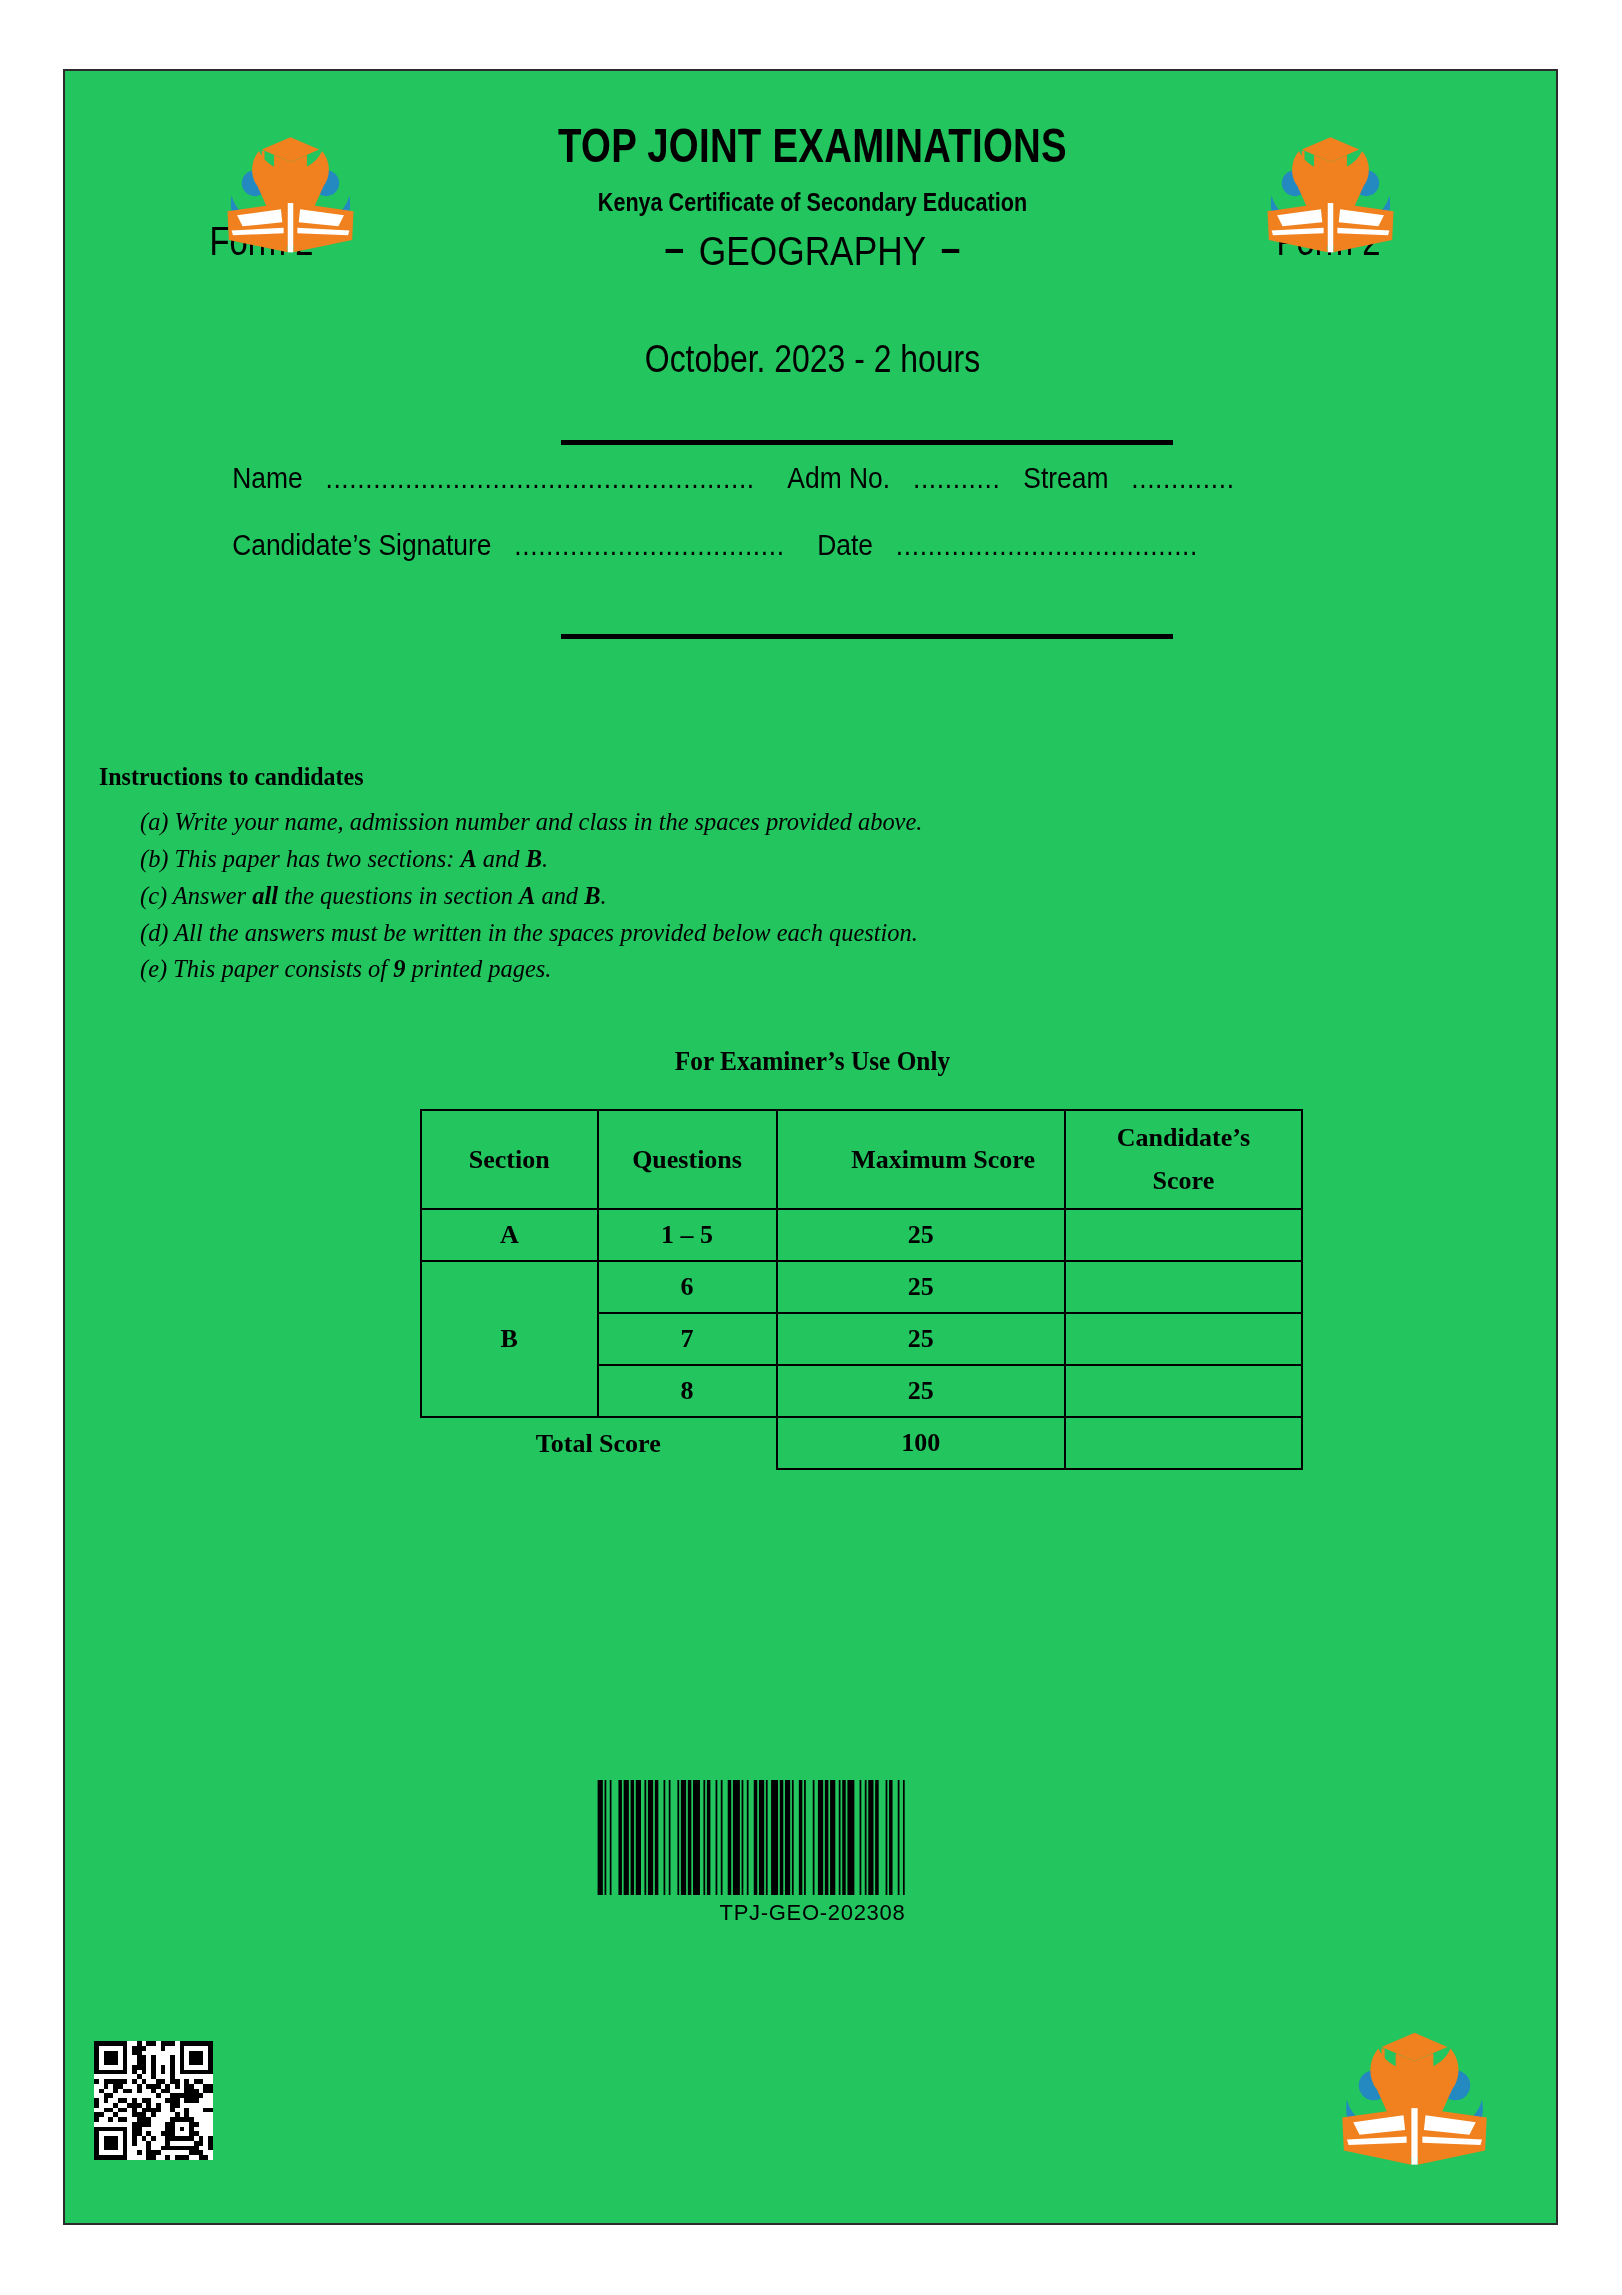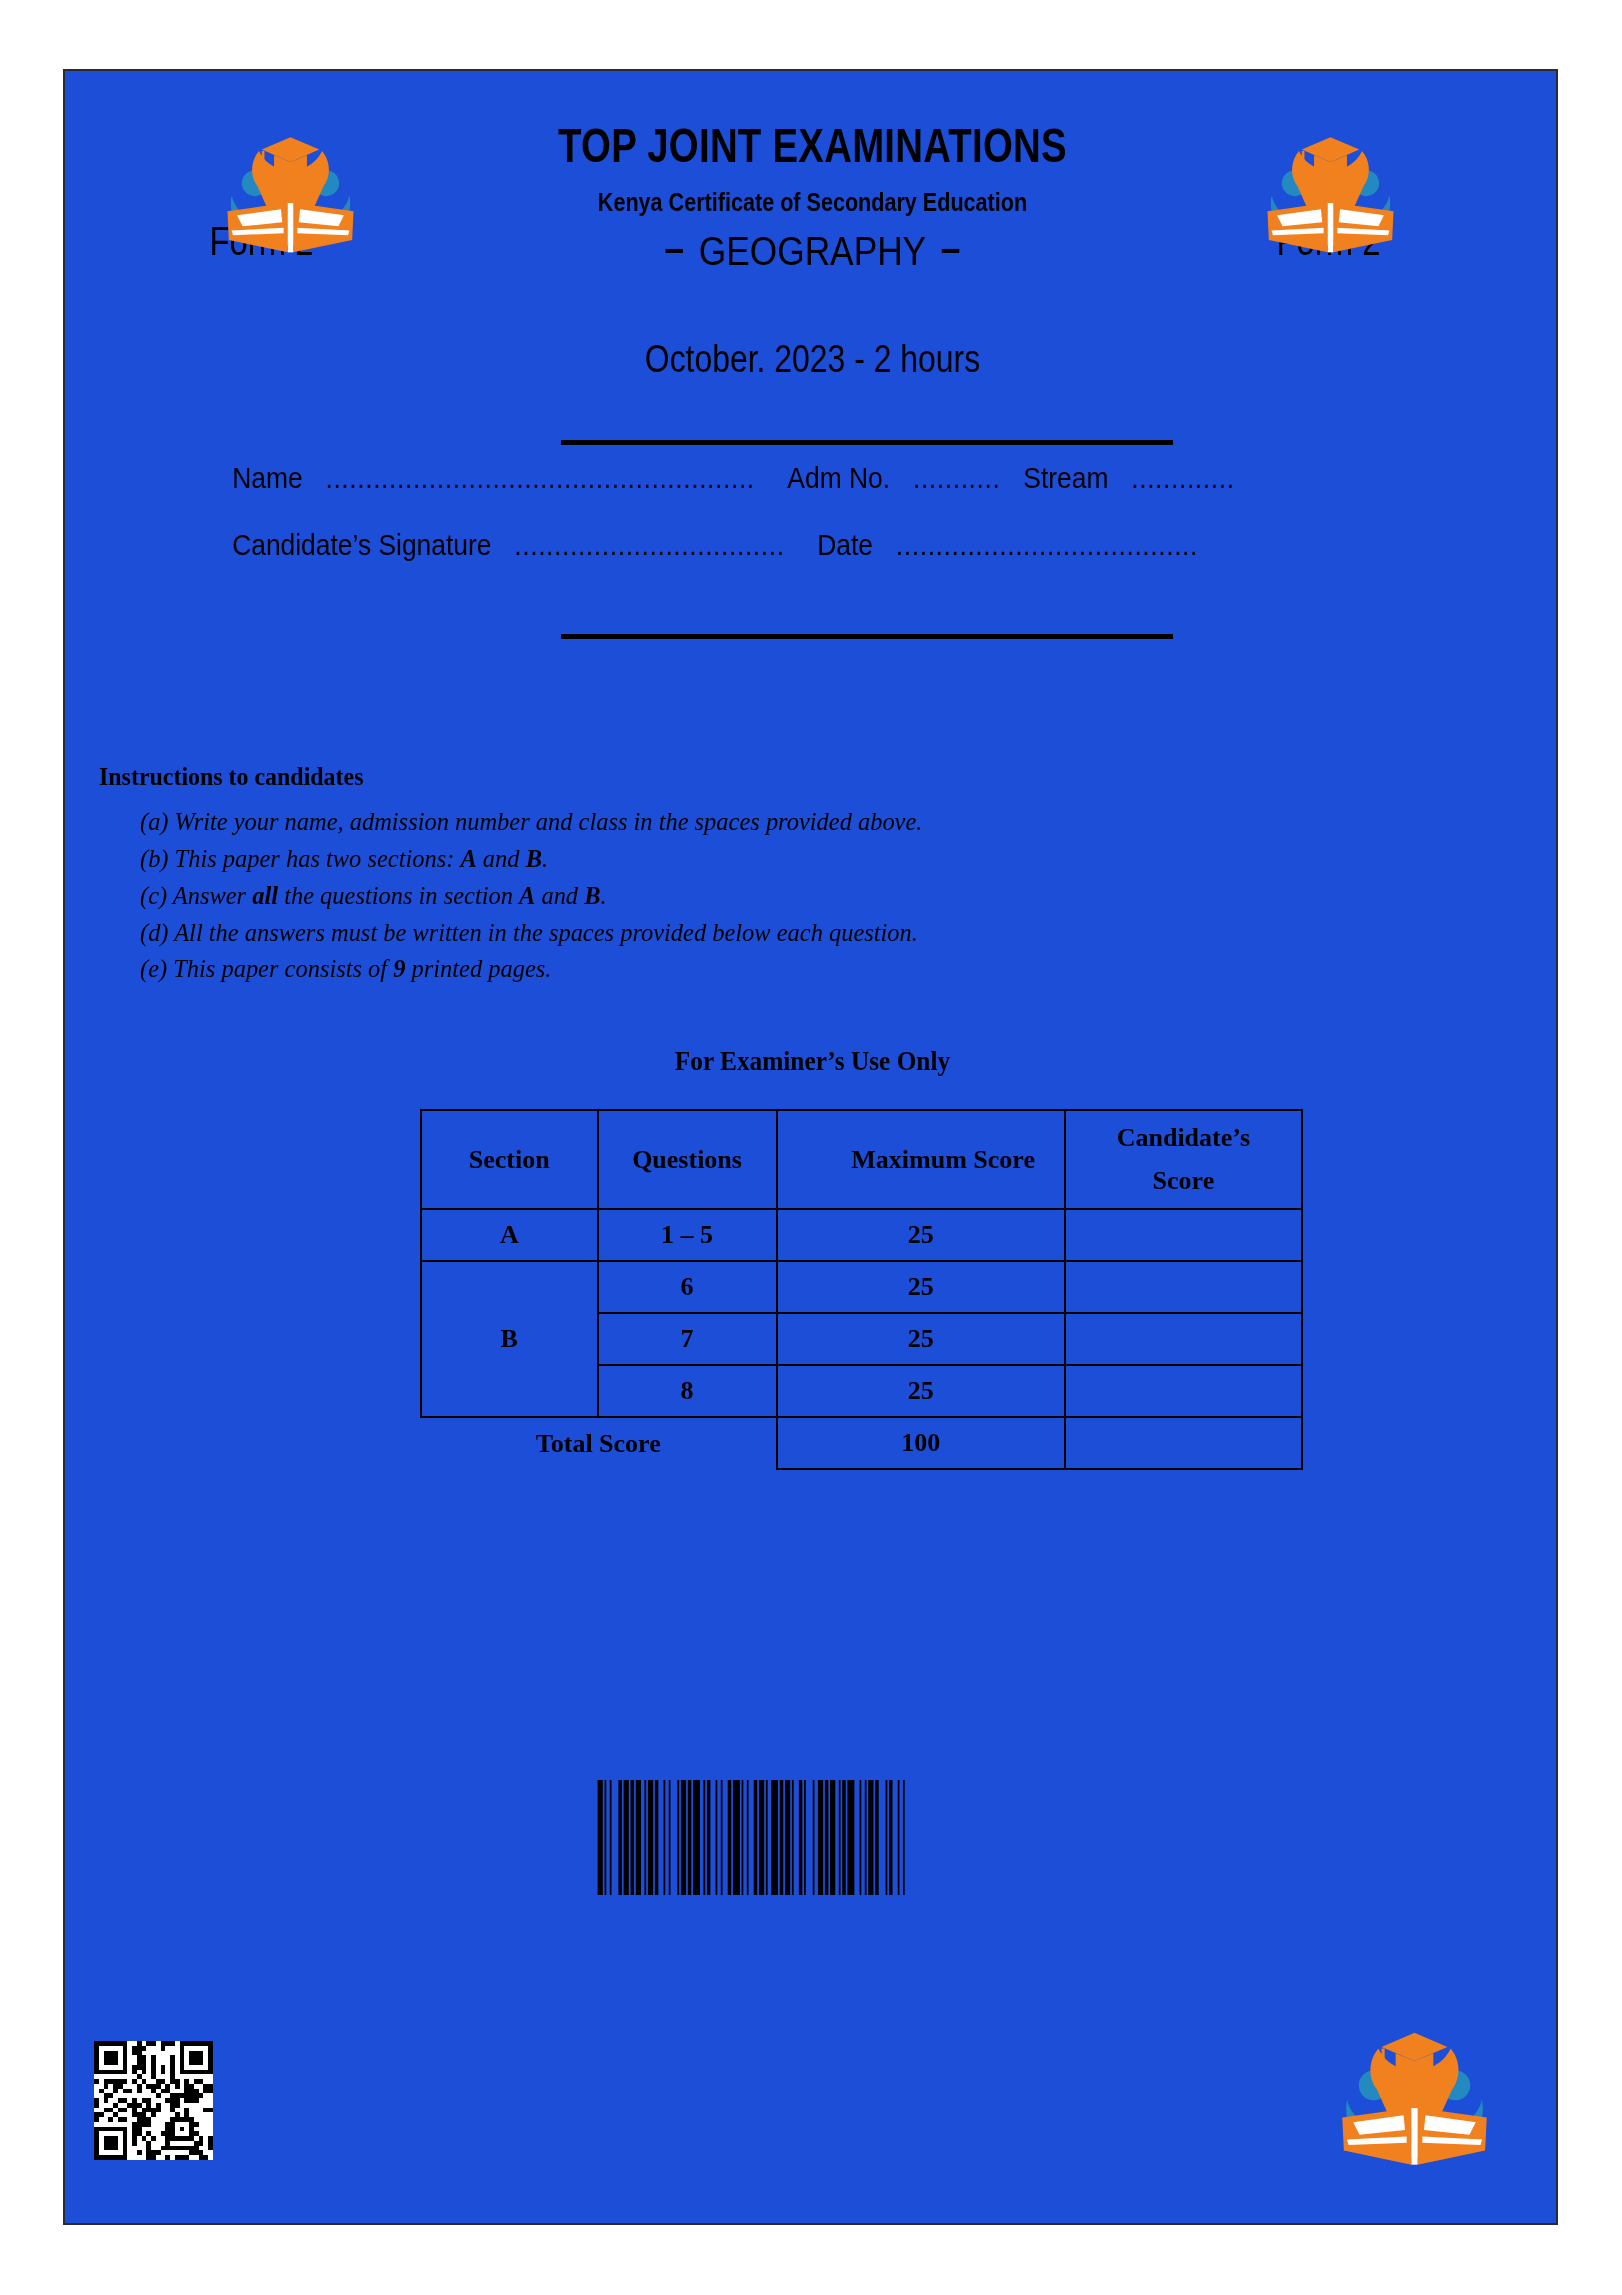--- a/index.html
+++ b/index.html
@@ -18,21 +18,21 @@
 
   
   #page-frame {
     position: absolute;
     left: 63px;
     top: 69px;
     width: 1495px;
     height: 2156px;
     border: 2.6px solid #2b2b2b;
     box-sizing: border-box;
-    background: #1d4ed8;
+    background: #22c55e;
   }
 
   
   #header-block {
     position: absolute;
     left: 0;
     top: 0;
     width: 1495px;
   }
 
@@ -446,20 +446,21 @@
           <rect x="404.15" y="0" width="2.65" height="176"></rect>
           <rect x="412.10" y="0" width="2.65" height="176"></rect>
           <rect x="417.40" y="0" width="7.95" height="176"></rect>
           <rect x="428.00" y="0" width="5.30" height="176"></rect>
           <rect x="443.90" y="0" width="2.65" height="176"></rect>
           <rect x="449.20" y="0" width="5.30" height="176"></rect>
           <rect x="462.45" y="0" width="2.65" height="176"></rect>
           <rect x="470.40" y="0" width="2.65" height="176"></rect>
         </g>
     </svg>
+    <div id="barcode-label">TPJ-GEO-202308</div>
   </div>
 
   <svg id="qr-code" viewBox="0 0 25 25" shape-rendering="crispEdges">
     <rect width="25" height="25" fill="#fff"></rect>
     <g fill="#000" id="qr-group">
         <rect x="0" y="0" width="1" height="1"></rect>
         <rect x="1" y="0" width="1" height="1"></rect>
         <rect x="2" y="0" width="1" height="1"></rect>
         <rect x="3" y="0" width="1" height="1"></rect>
         <rect x="4" y="0" width="1" height="1"></rect>

